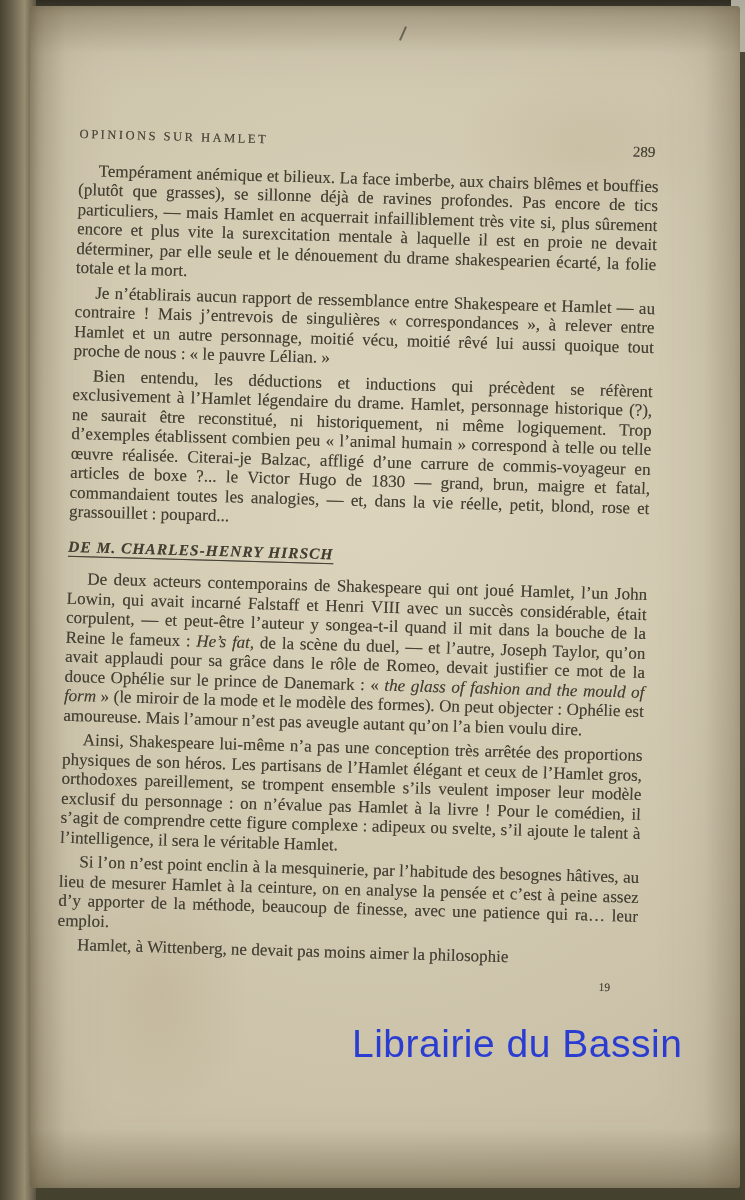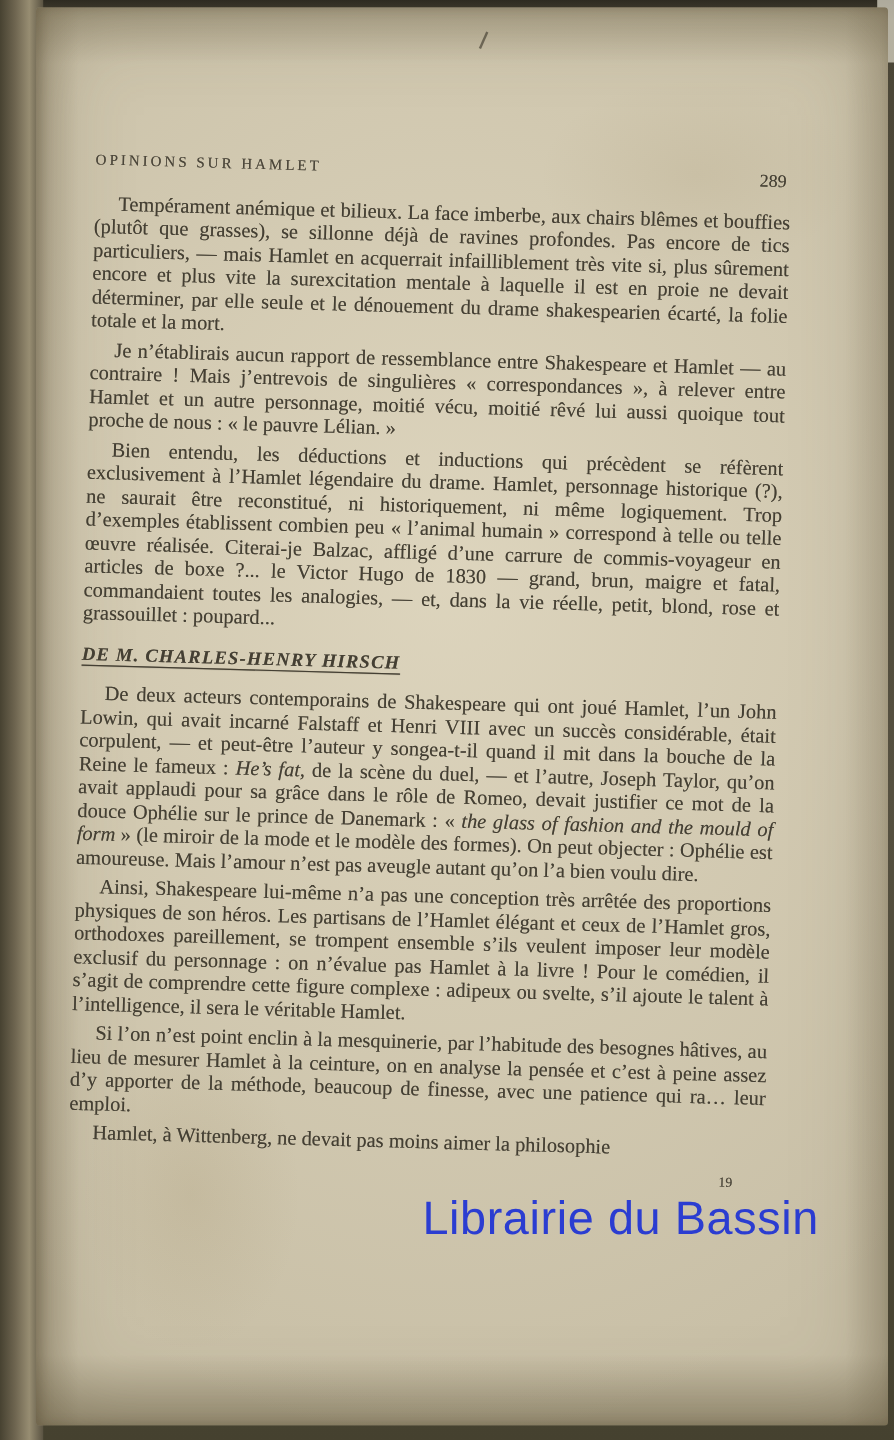--- a/index.html
+++ b/index.html
@@ -106,14 +106,14 @@
       <p class="para"><span>De deux acteurs contemporains de Shakespeare qui ont joué Hamlet, l’un John Lowin, qui avait incarné Falstaff et Henri VIII avec un succès considérable, était corpulent, — et peut-être l’auteur y songea-t-il quand il mit dans la bouche de la Reine le fameux : </span><span class="italic">He’s fat,</span><span> de la scène du duel, — et l’autre, Joseph Taylor, qu’on avait applaudi pour sa grâce dans le rôle de Romeo, devait justifier ce mot de la douce Ophélie sur le prince de Danemark : « </span><span class="italic">the glass of fashion and the mould of form</span><span> » (le miroir de la mode et le modèle des formes). On peut objecter : Ophélie est amoureuse. Mais l’amour n’est pas aveugle autant qu’on l’a bien voulu dire.</span></p>
 
       <p class="para">Ainsi, Shakespeare lui-même n’a pas une conception très arrêtée des proportions physiques de son héros. Les partisans de l’Hamlet élégant et ceux de l’Hamlet gros, orthodoxes pareillement, se trompent ensemble s’ils veulent imposer leur modèle exclusif du personnage : on n’évalue pas Hamlet à la livre ! Pour le comédien, il s’agit de comprendre cette figure complexe : adipeux ou svelte, s’il ajoute le talent à l’intelligence, il sera le véritable Hamlet.</p>
       <p class="para">Si l’on n’est point enclin à la mesquinerie, par l’habitude des besognes hâtives, au lieu de mesurer Hamlet à la ceinture, on en analyse la pensée et c’est à peine assez d’y apporter de la méthode, beaucoup de finesse, avec une patience qui ra… leur emploi.</p>
       <p class="para">Hamlet, à Wittenberg, ne devait pas moins aimer la philosophie</p>
 
       <div class="signature">19</div>
     </div>
   </div>
 
-  <div class="watermark" style="color: rgb(35, 54, 212);">Librairie du Bassin</div>
+  <div class="watermark" style="color: rgb(35, 54, 212); margin-top: 28px;">Librairie du Bassin</div>
 </div>
 
 </body></html>

